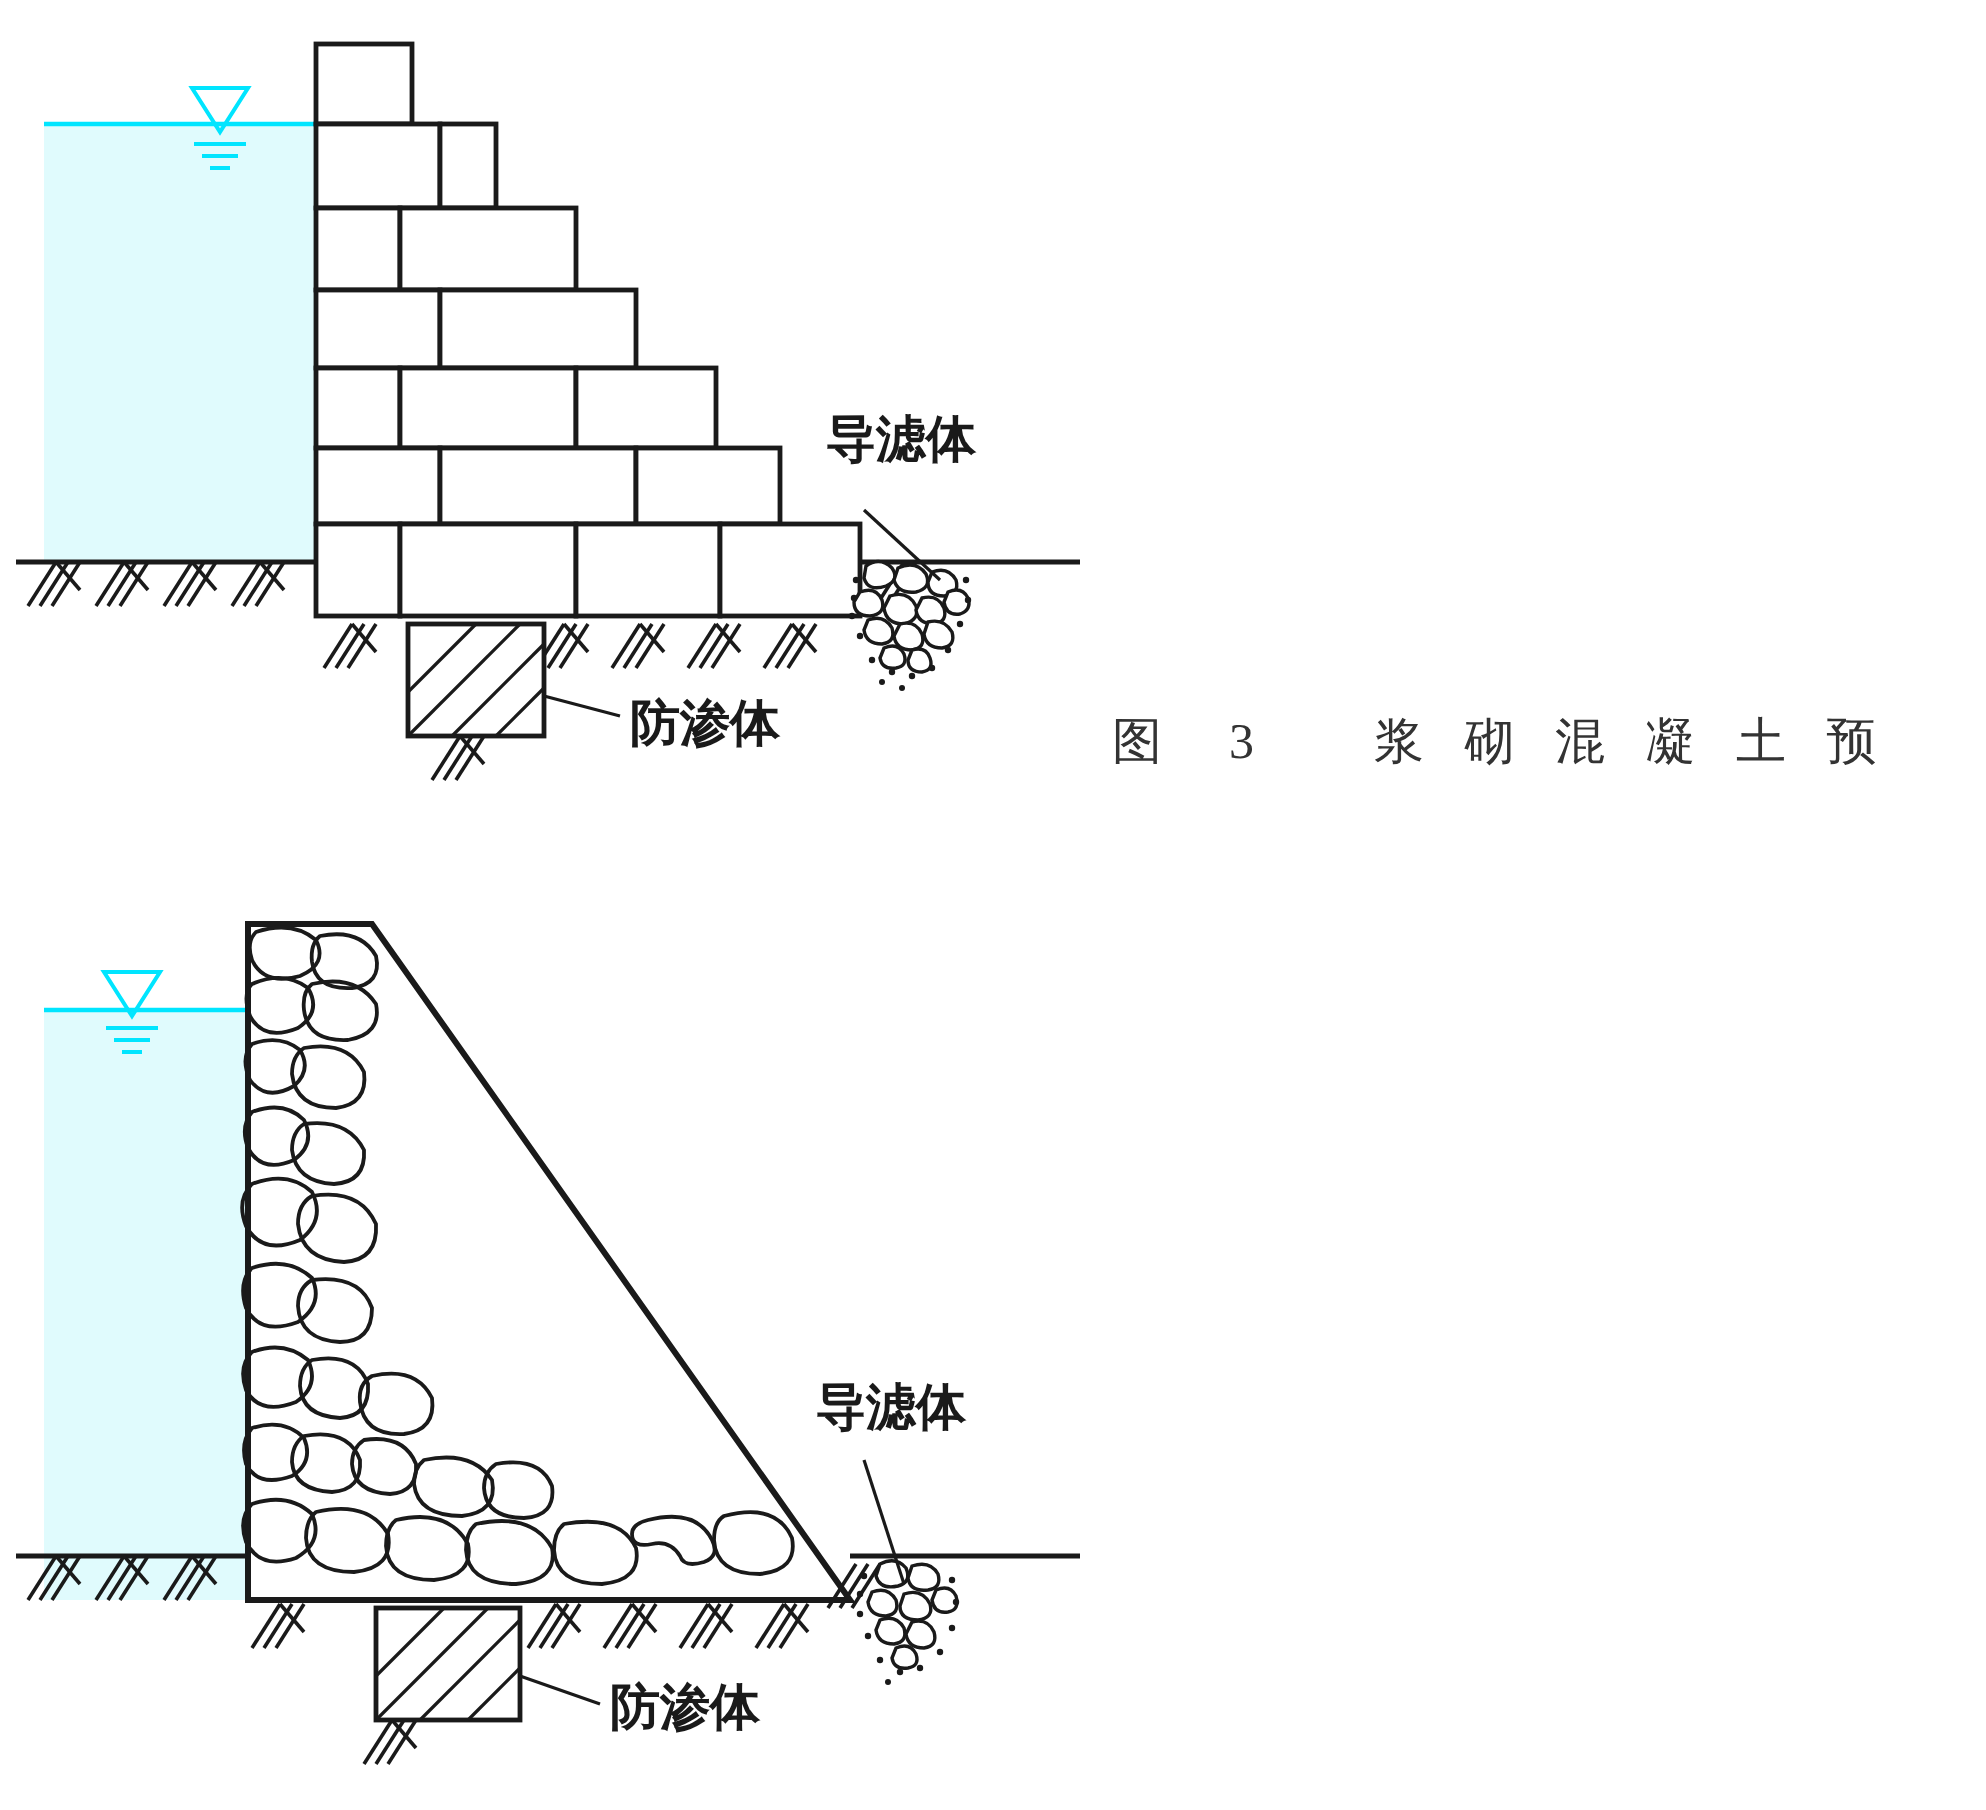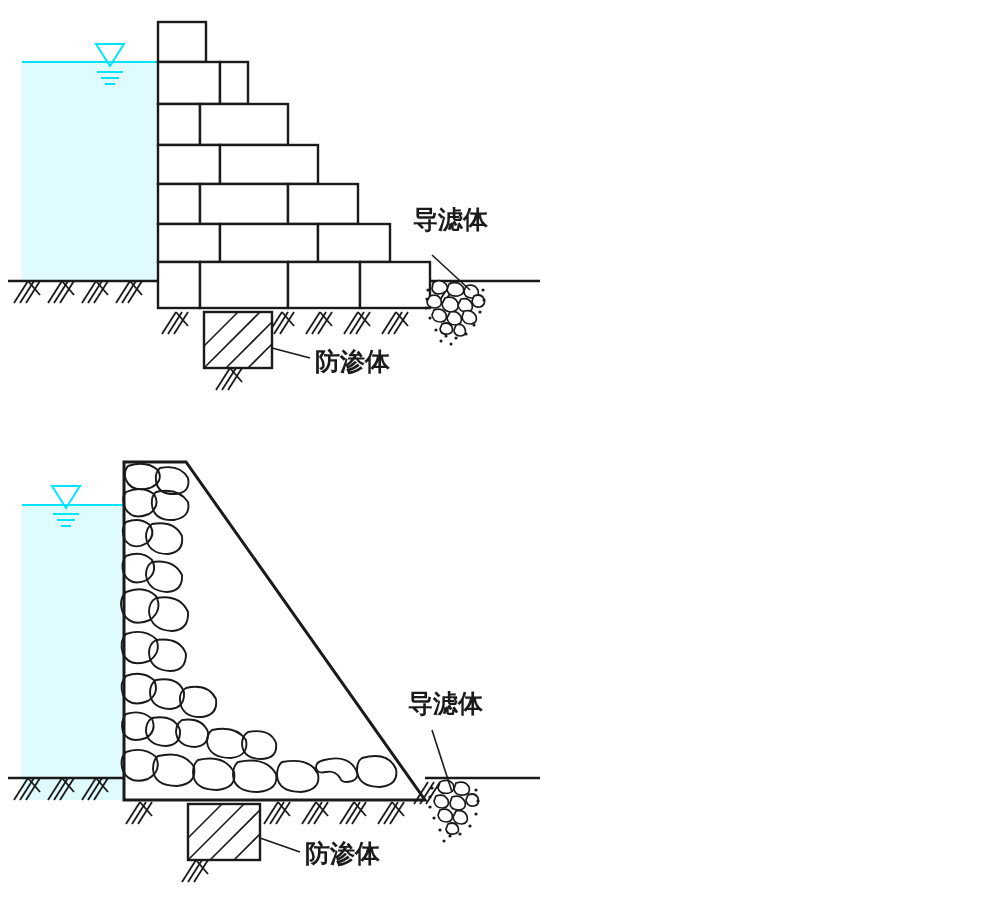--- a/index.html
+++ b/index.html
@@ -220,20 +220,21 @@
 
       <line x1="432" y1="255" x2="470" y2="290" stroke="#1a1a1a" stroke-width="1.6"></line>
 
       <line x1="272" y1="348" x2="310" y2="358" stroke="#1a1a1a" stroke-width="1.6"></line>
 
       <text x="413" y="228" font-family="&quot;Liberation Serif&quot;, &quot;DejaVu Serif&quot;, serif" font-size="25" fill="#1a1a1a" font-weight="bold">导滤体</text>
       <text x="315" y="370" font-family="&quot;Liberation Serif&quot;, &quot;DejaVu Serif&quot;, serif" font-size="25" fill="#1a1a1a" font-weight="bold">防渗体</text>
     </svg>
 
     <div class="caption" id="figure-3-caption">
+      <span class="cap-line cap-spaced">图  3    浆 砌 混 凝 土 预</span>
     </div>
   </div>
 
   <div class="figure-block" id="figure-4-block">
 
     <svg class="drawing" id="figure-4-drawing" width="560" height="505" viewBox="0 0 560 505">
 
       <rect x="22" y="105" width="102" height="295" fill="#e0fbfd" stroke="none"></rect>
 
       <line x1="22" y1="105" x2="124" y2="105" stroke="#00e5ff" stroke-width="2.2"></line>

